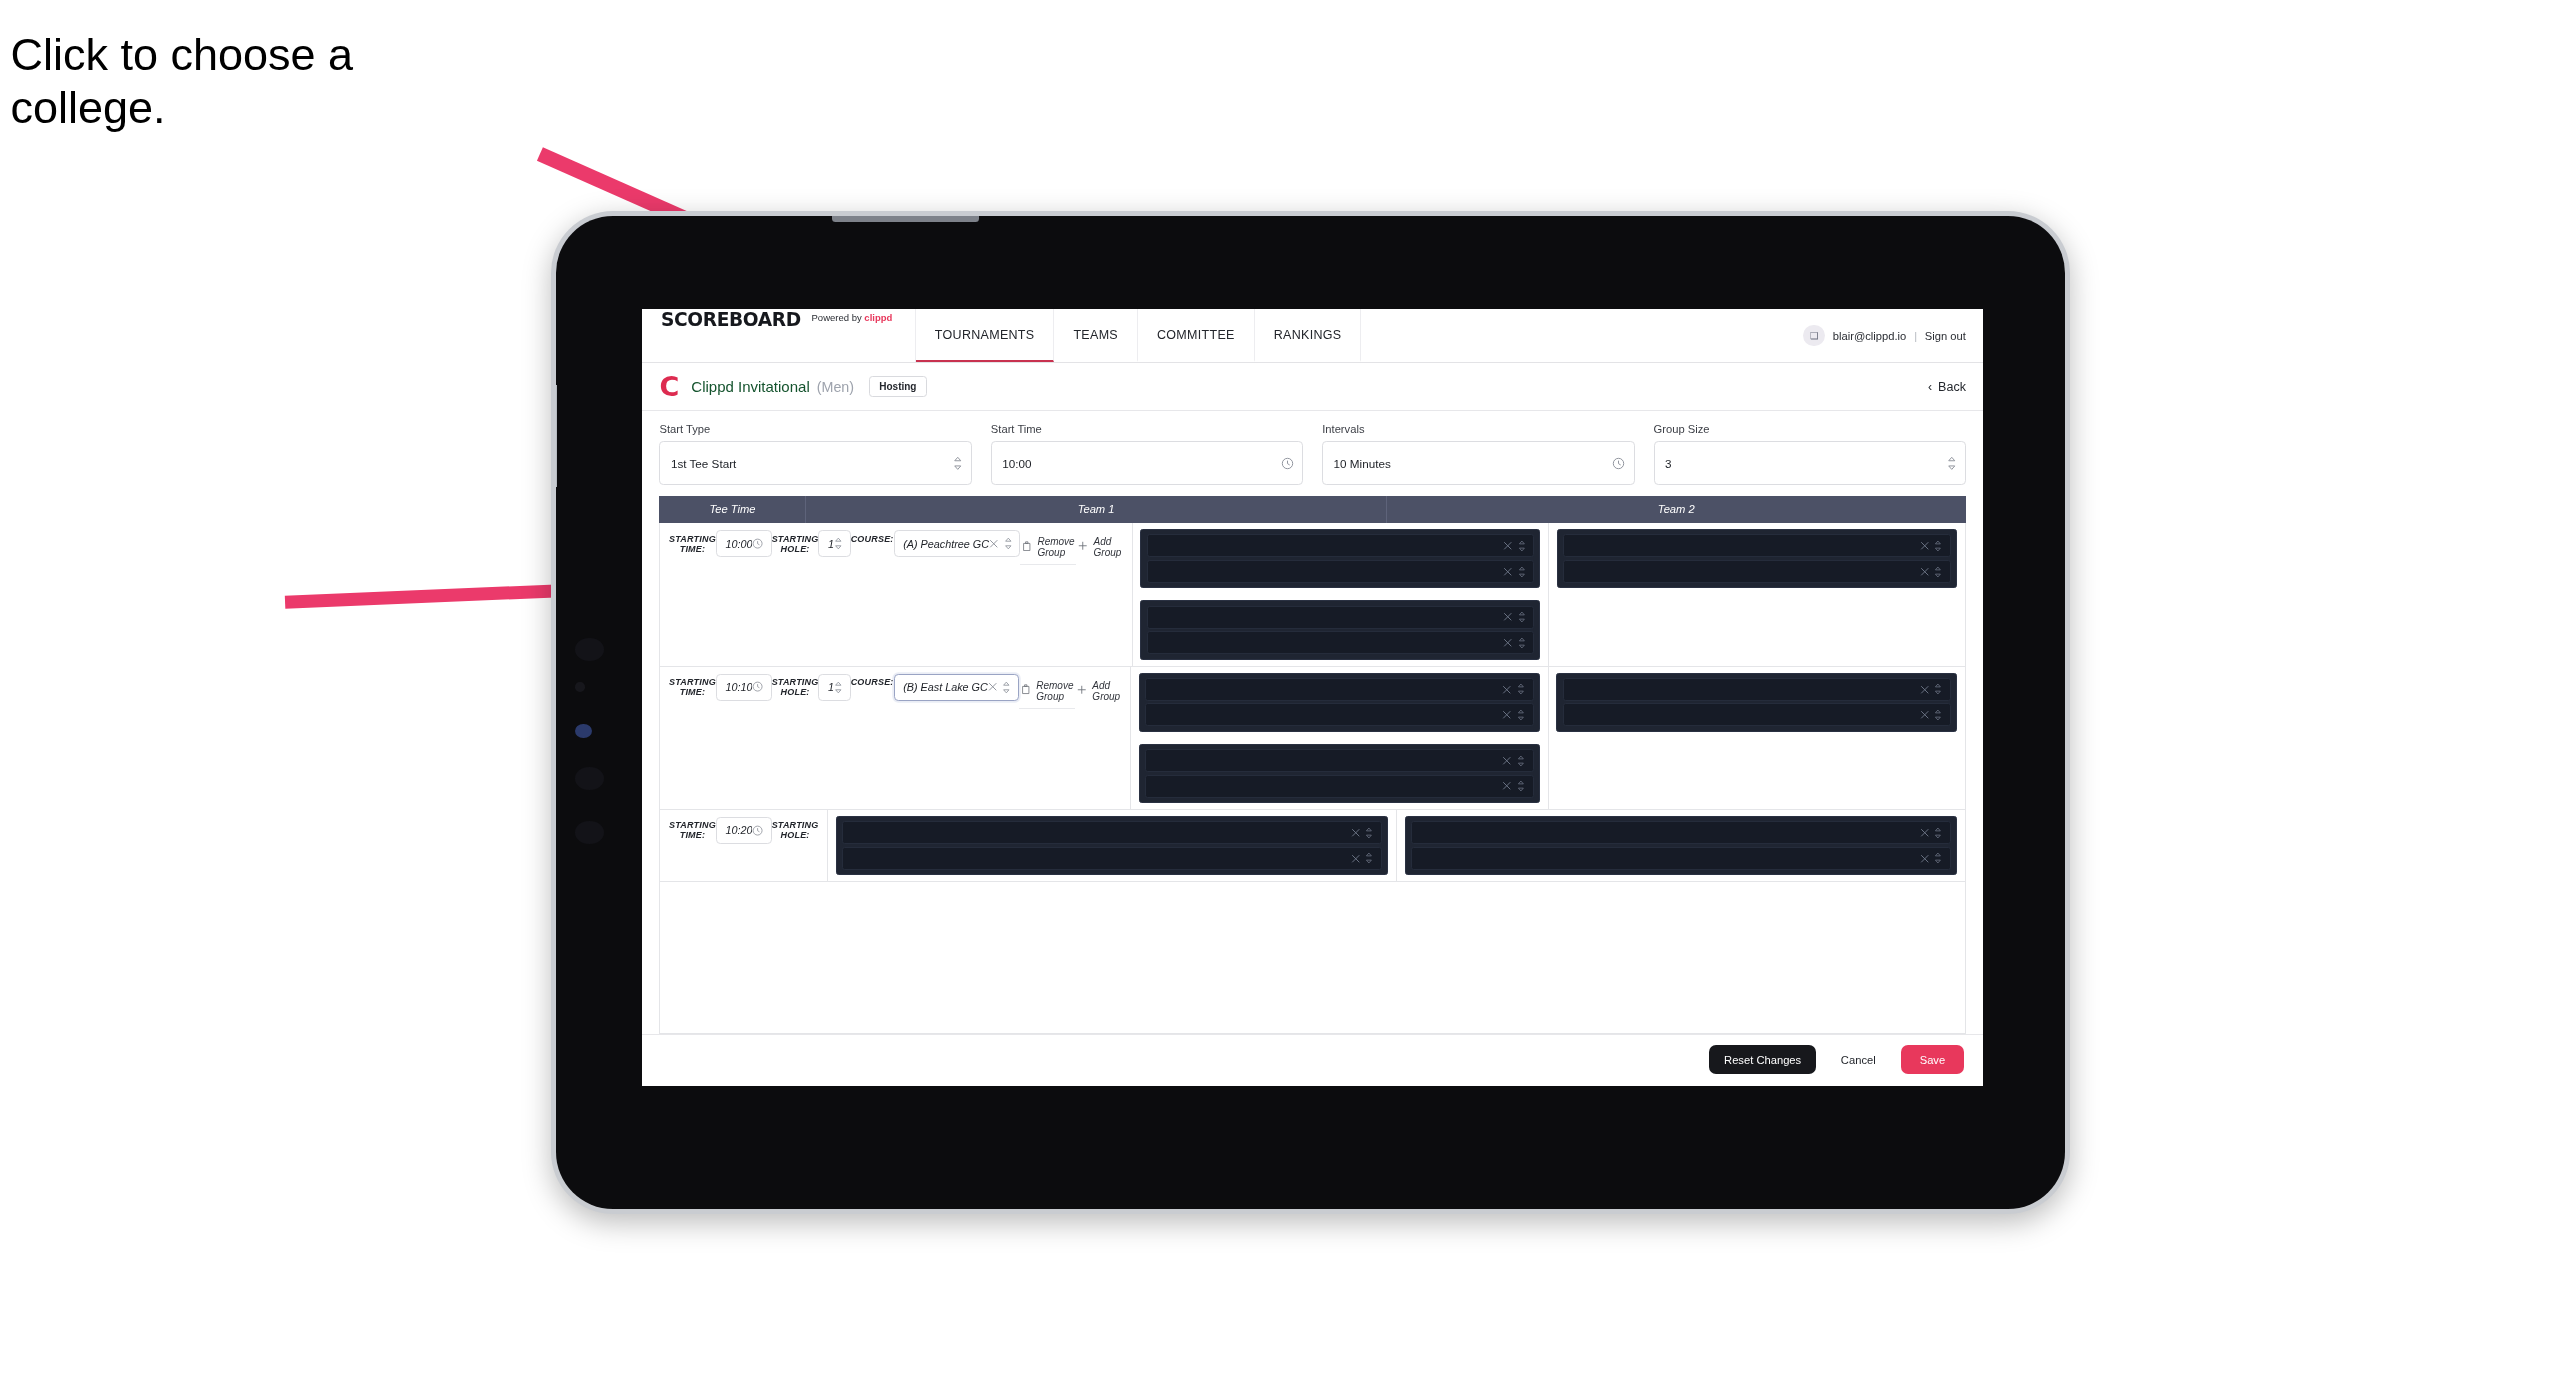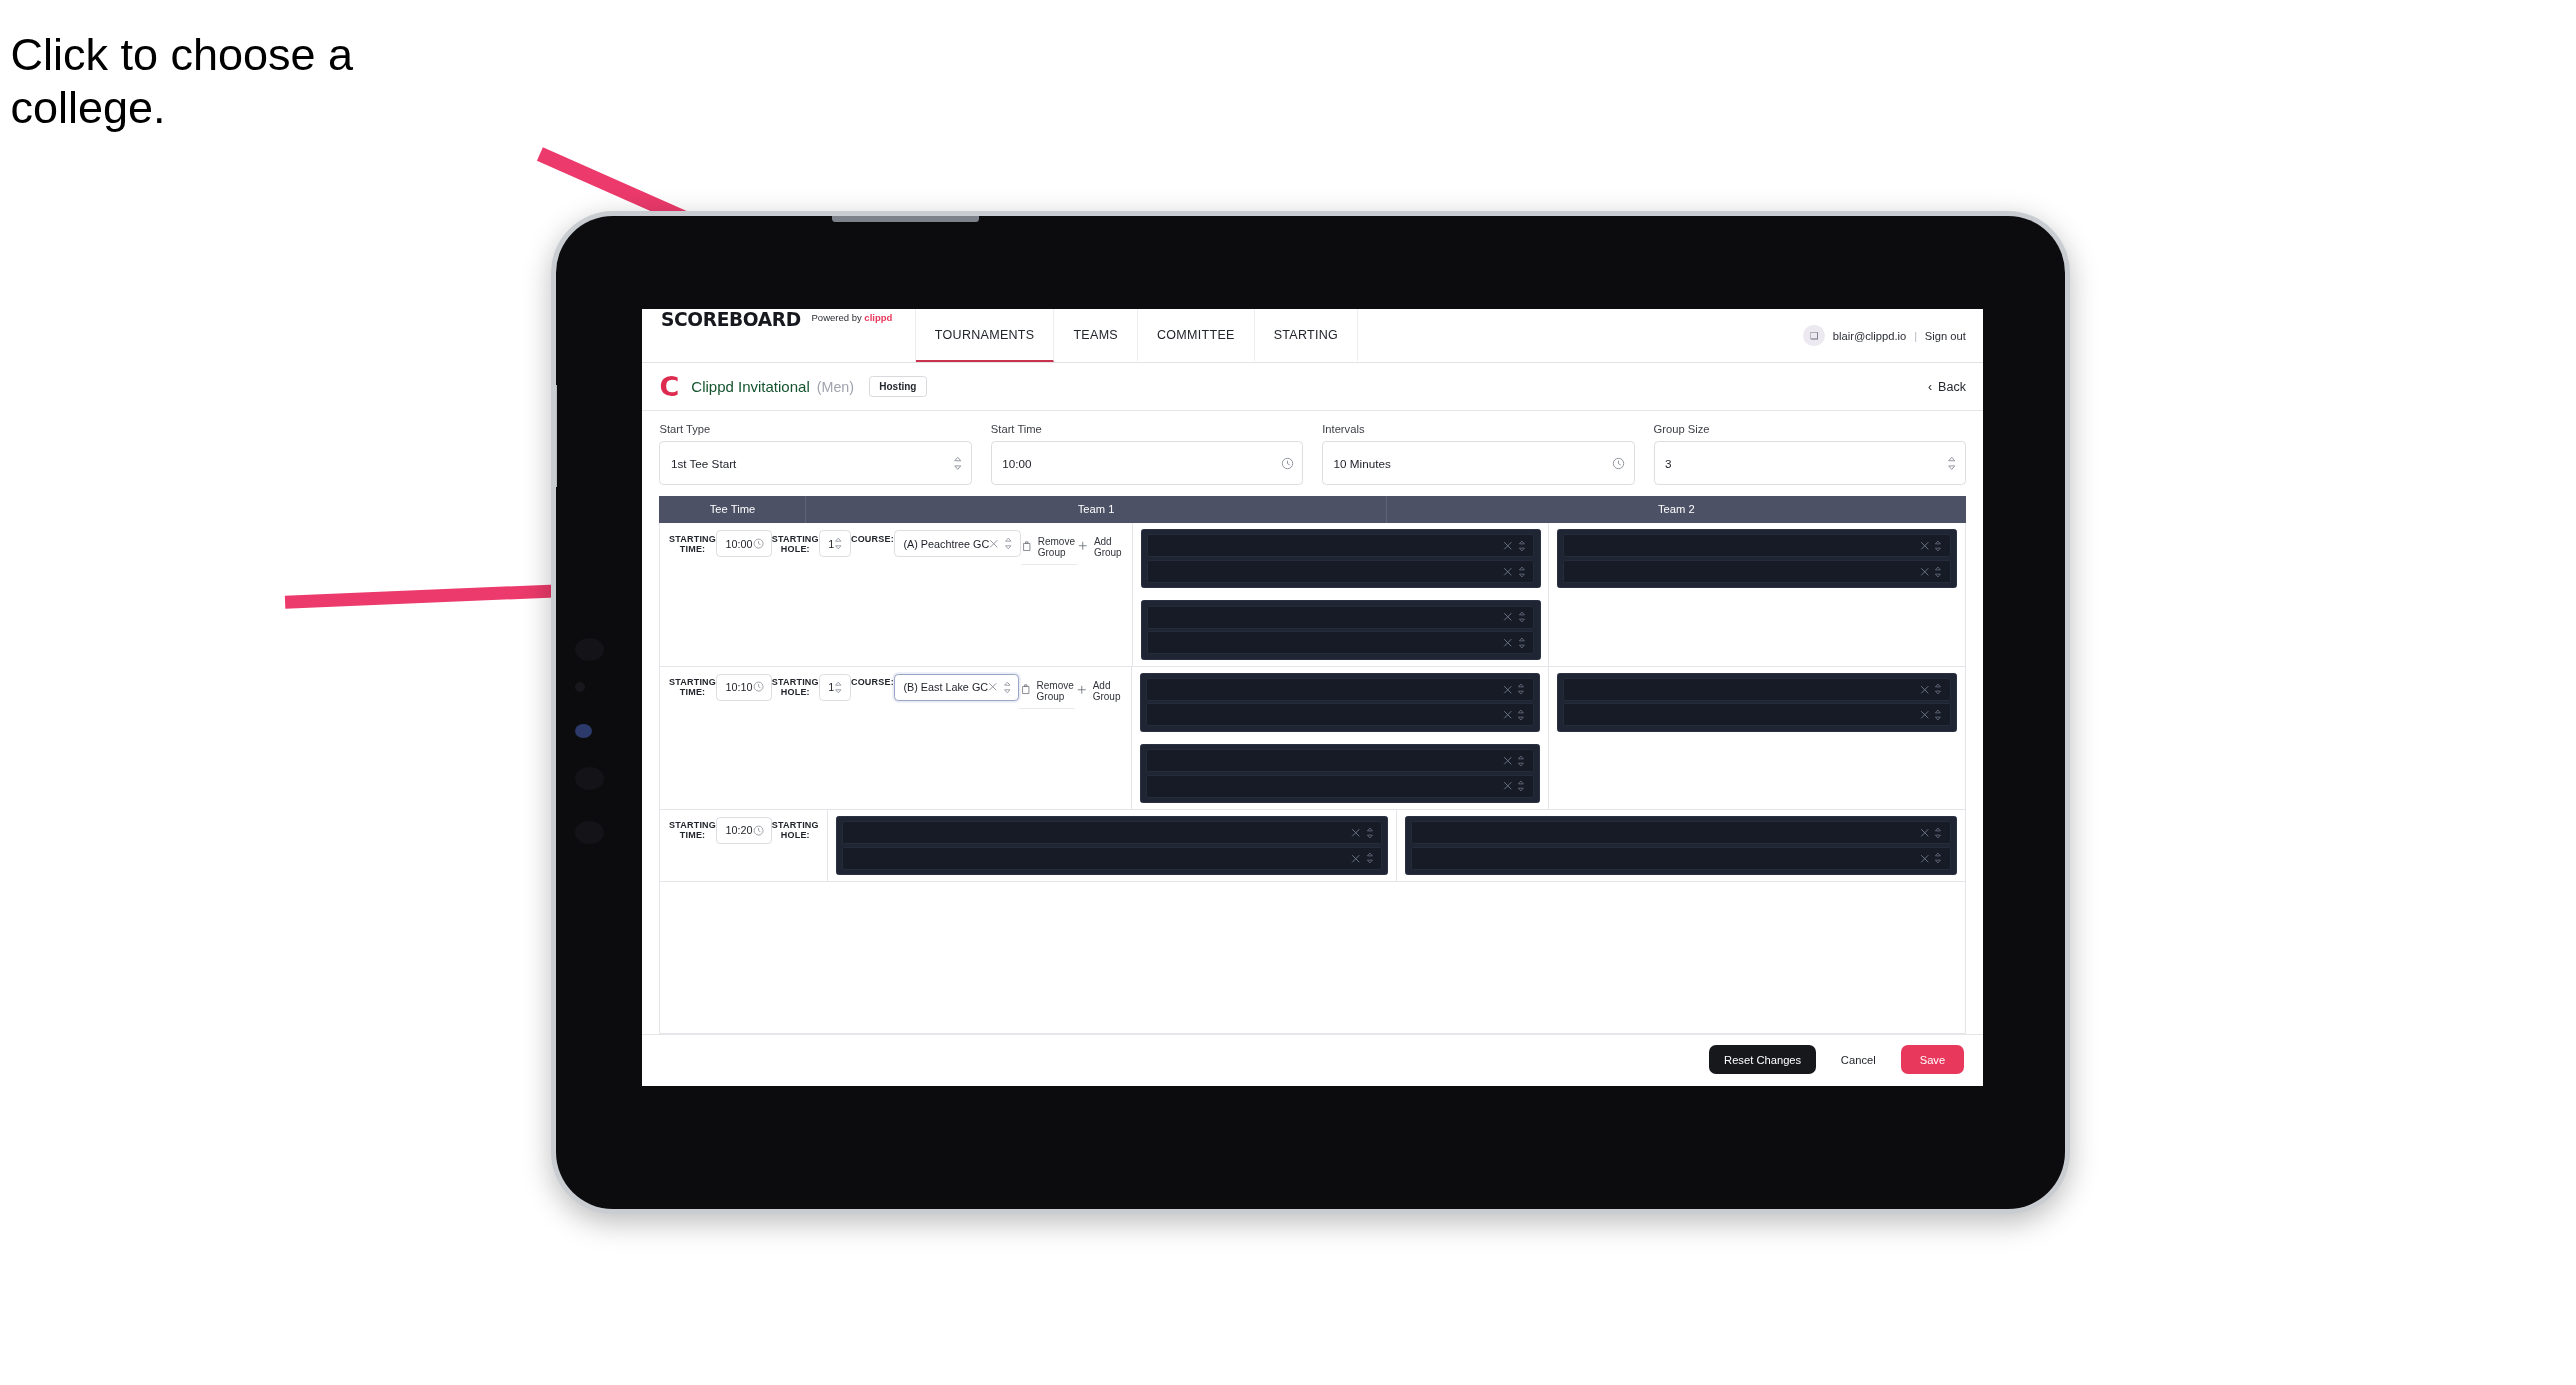--- a/index.html
+++ b/index.html
@@ -152,21 +152,21 @@
     background: #fff;
     display: flex; align-items: center;
     padding: 0 8.6px 0 10.4px;
     font-size: 11.7px; color: #1d2026;
     cursor: pointer;
   }
   .ctl .val { flex: 1; overflow: hidden; white-space: nowrap; }
   .ico { color: #8d919a; display: flex; align-items: center; }
 
   
-  #table-wrap { flex: 1 1 auto; display: flex; flex-direction: column; min-height: 0; padding: 0 17.3px; }
+  #table-wrap { flex: 1 1 auto; display: flex; flex-direction: column; min-height: 0; padding: 0 17.3px; font-style: italic; }
   #thead { display: flex; background: #4c5166; flex: 0 0 auto; }
   .th {
     color: #fff; font-size: 11.2px; text-align: center;
     padding: 7.8px 0; border-right: 0.9px solid #5e637a;
   }
   .th:last-child { border-right: none; }
   .col-tee  { flex: 0 0 147px; }
   .col-team { flex: 1 1 0; }
 
   #tbody {
@@ -271,21 +271,21 @@
           <div class="nav-item active">
             <span>TOURNAMENTS</span>
           </div>
           <div class="nav-item">
             <span>TEAMS</span>
           </div>
           <div class="nav-item">
             <span>COMMITTEE</span>
           </div>
           <div class="nav-item">
-            <span>STARTING</span>
+            <span>RANKINGS</span>
           </div>
           <div id="nav-spacer"></div>
           <div id="user-area">
             <div id="avatar">❑</div>
             <span>blair@clippd.io</span>
             <span id="user-sep">|</span>
             <span id="signout">Sign out</span>
           </div>
         </div>
 

